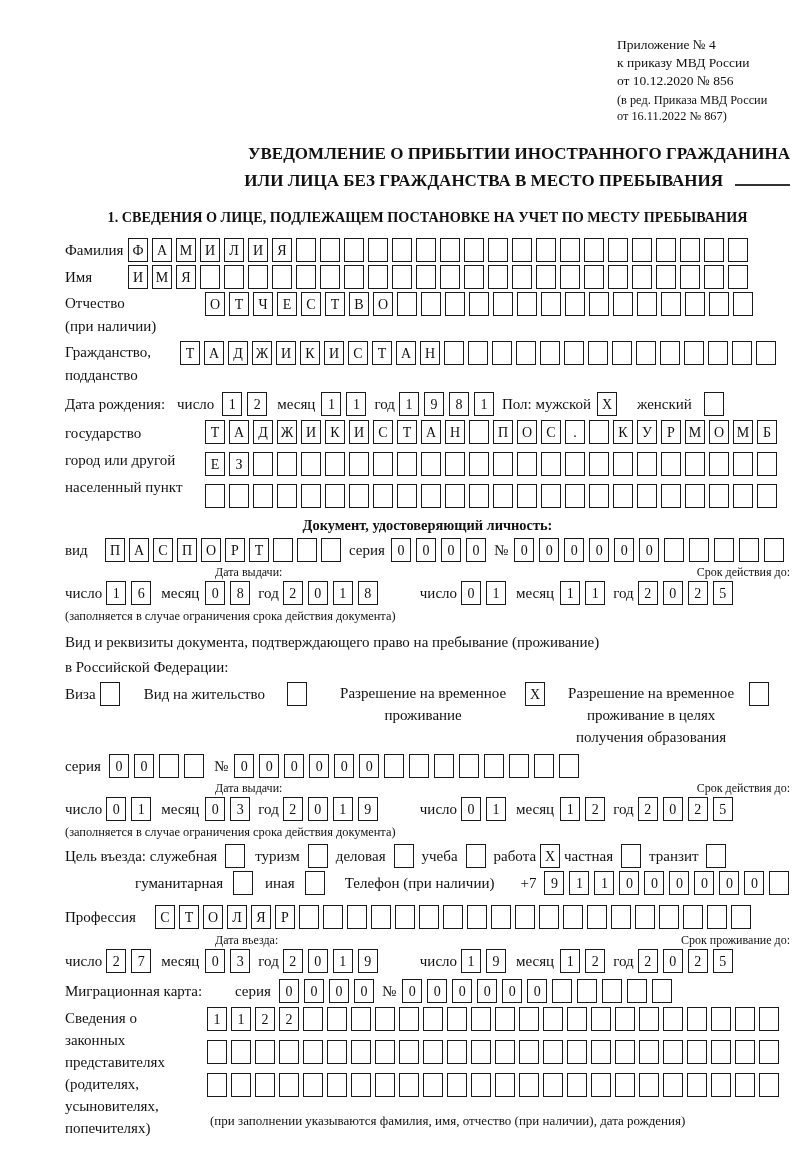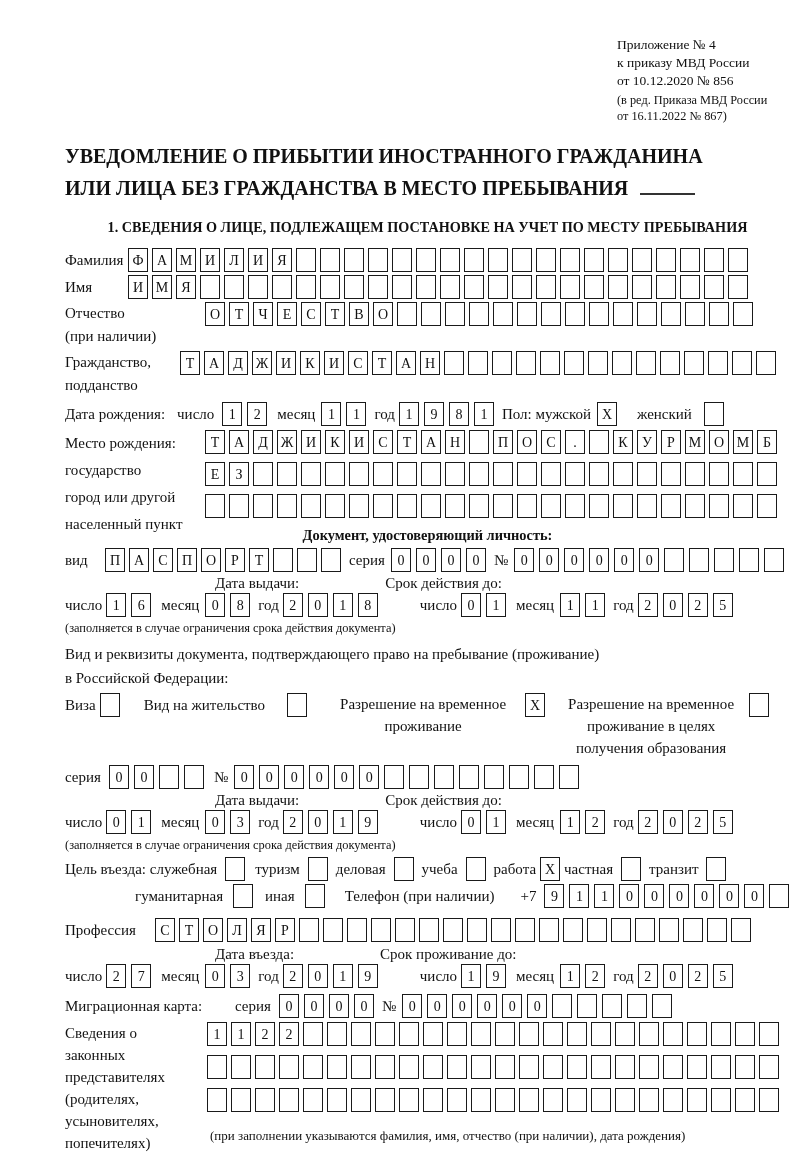--- a/index.html
+++ b/index.html
@@ -2,34 +2,34 @@
 <html><head>
 <meta charset="utf-8">
 <style>
   html,body{margin:0;padding:0;background:#e8e8e8;}
   .page{width:800px;height:1163px;background:#ffffff;color:#111;
     font-family:"Liberation Serif","DejaVu Serif",serif;box-sizing:border-box;
     padding:36px 10px 8px 65px;overflow:hidden;margin:0 auto;position:relative;}
   .annex{margin-left:552px;font-size:13.5px;line-height:1.32;}
   .annex .small{font-size:12.3px;margin-top:4px;line-height:1.3;}
   .forma{text-align:right;font-weight:bold;font-size:15px;margin:20px 28px 0 0;}
-  .title{text-align:left;font-weight:bold;font-size:20px;margin-top:16px;line-height:1.58;}
+  .title{text-align:right;font-weight:bold;font-size:17px;margin-top:16px;line-height:1.58;}
   .title-underline{display:inline-block;width:55px;height:13px;border-bottom:2.4px solid #333;margin-left:12px;}
   .section{text-align:center;font-weight:bold;font-size:14.2px;margin-top:14px;margin-bottom:12px;}
   .row{display:flex;align-items:center;margin-bottom:3px;}
   .row.top{align-items:flex-start;}
   .lbl{font-size:15px;line-height:24px;flex:none;white-space:nowrap;}
   .lbl2{flex:none;font-size:15px;line-height:23px;}
   .boxes{display:flex;gap:4px;flex:none;}
   .boxes.dg{gap:5px;}
   .cell{flex:none;width:20px;height:24px;border:1.7px solid #1a1a1a;font-size:14px;
     line-height:24px;text-align:center;box-sizing:border-box;background:#fff;}
   .cb{display:inline-block;flex:none;width:20px;height:24px;border:1.7px solid #1a1a1a;
     font-size:14px;line-height:24px;text-align:center;box-sizing:border-box;vertical-align:middle;}
-  .dhead{display:flex;font-size:15px;margin-top:2px;margin-bottom:1px;}
+  .dhead{display:flex;font-size:12px;margin-top:2px;margin-bottom:1px;justify-content:space-between;}
   .dh1{margin-left:150px;}
   .dh2{margin-left:86px;}
   .note{font-size:12.4px;text-align:left;margin:1px 14px 2px 0;line-height:1.3;}
   .para{font-size:15px;line-height:1.62;margin-top:6px;}
   .center-lbl{text-align:center;font-size:15px;line-height:22px;flex:none;}
   .ml4{margin-left:4px;}.ml6{margin-left:6px;}.ml8{margin-left:8px;}
   .ml10{margin-left:10px;}.ml12{margin-left:12px;}.ml20{margin-left:20px;}
   .bp-row{height:94px;overflow:visible;}
   .reps-row{height:98px;overflow:visible;}
   .bottom-note{font-size:13px;margin-left:145px;margin-top:8px;}
@@ -209,21 +209,20 @@
         <span class="cell">1</span>
       </div>
     <span class="lbl ml8">Пол: мужской</span>
     <span class="cb ml6">X</span>
     <span class="lbl ml20">женский</span>
     <span class="cb ml12"></span>
   </div>
 
   <div class="row top bp-row" style="margin-top:4px">
     <div class="lbl2" style="width:140px;line-height:27px">
-      <div>Место рождения:</div>
       <div>государство</div>
       <div>город или другой</div>
       <div>населенный пункт</div>
     </div>
     <div>
       <div class="boxes" style="margin-bottom:8px">
           <span class="cell">Т</span>
           <span class="cell">А</span>
           <span class="cell">Д</span>
           <span class="cell">Ж</span>

